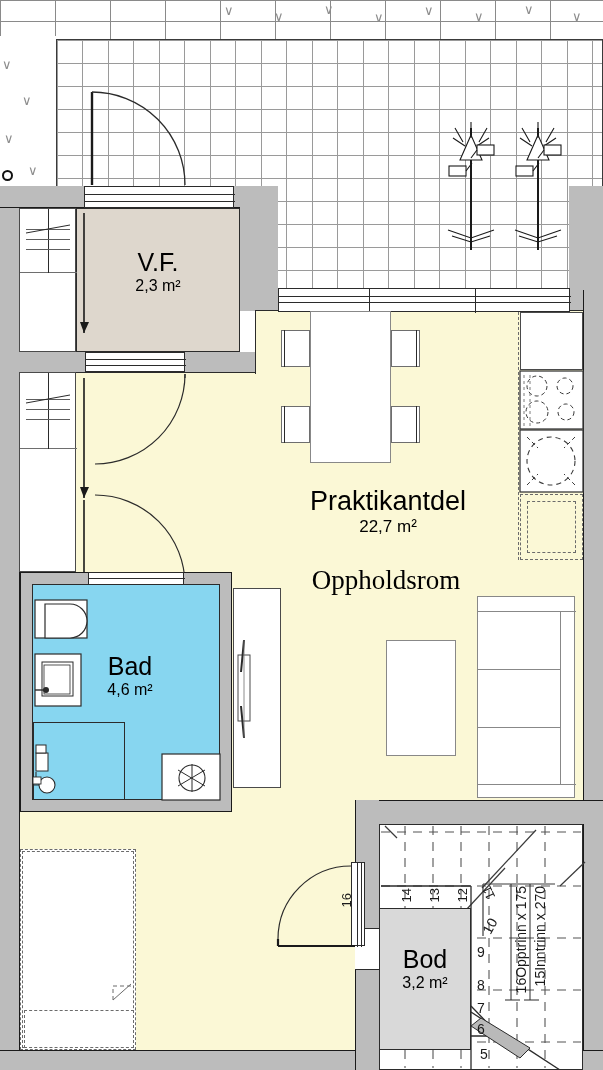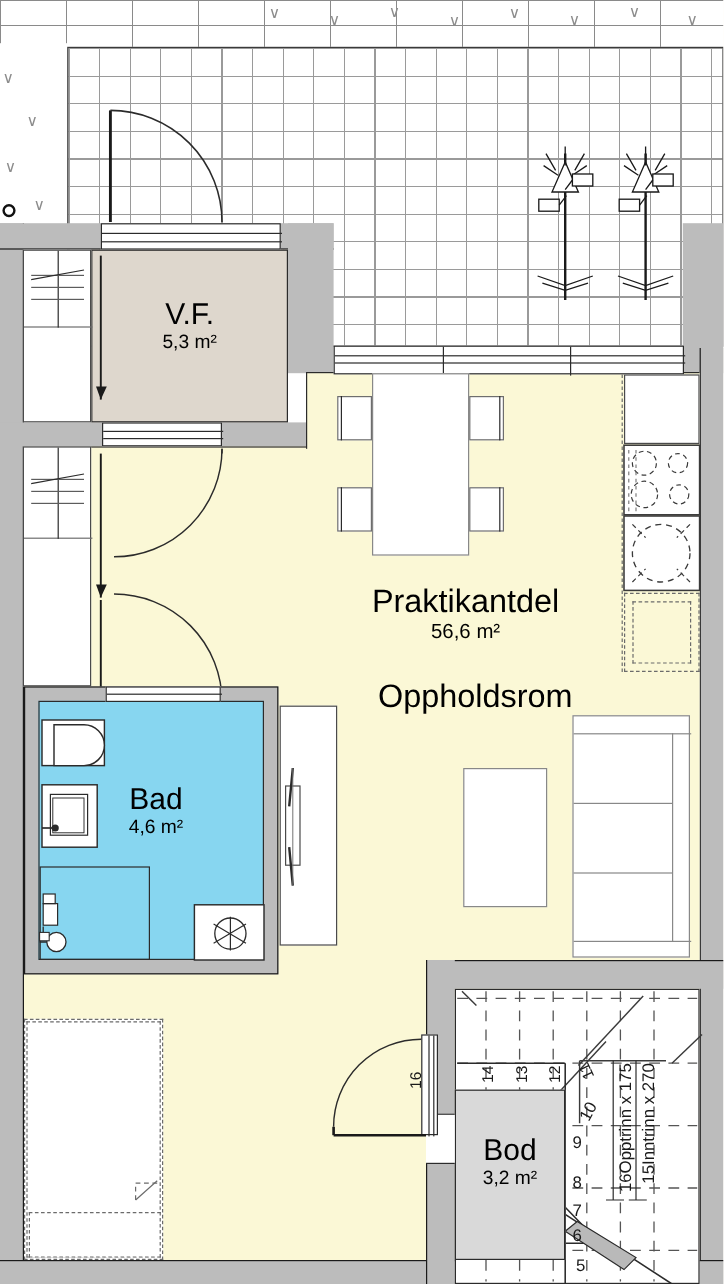--- a/index.html
+++ b/index.html
@@ -360,29 +360,29 @@
   <div class="abs dashw" style="left:20px;top:849px;width:116px;height:201px;"></div>
   <div class="abs dash" style="left:22px;top:851px;width:112px;height:197px;"></div>
   <div class="abs dashw" style="left:24px;top:1010px;width:110px;height:38px;"></div>
   <svg class="ov" width="603" height="1070">
     <path d="M113 1000 L131 984" stroke="#6b6b6b" stroke-width="1"></path>
     <path d="M113 1000 L113 986 L131 986" stroke="#6b6b6b" stroke-width="1" fill="none" stroke-dasharray="4 3"></path>
   </svg>
 
   <div class="lbl sm" style="left:98px;top:248px;width:120px;">
     <div class="nm">V.F.</div>
-    <div class="ar">5,3 m²</div>
+    <div class="ar">2,3 m²</div>
   </div>
 
   <div class="lbl" style="left:260px;top:486px;width:256px;">
     <div class="nm">Praktikantdel</div>
-    <div class="ar">56,6 m²</div>
-  </div>
-
-  <div class="lbl" style="left:268px;top:565px;width:256px;">
+    <div class="ar">22,7 m²</div>
+  </div>
+
+  <div class="lbl" style="left:258px;top:565px;width:256px;font-family:Liberation Serif, serif;">
     <div class="nm">Oppholdsrom</div>
   </div>
 
   <div class="lbl sm" style="left:66px;top:652px;width:128px;">
     <div class="nm">Bad</div>
     <div class="ar">4,6 m²</div>
   </div>
 
   <div class="lbl sm" style="left:363px;top:945px;width:124px;">
     <div class="nm">Bod</div>

